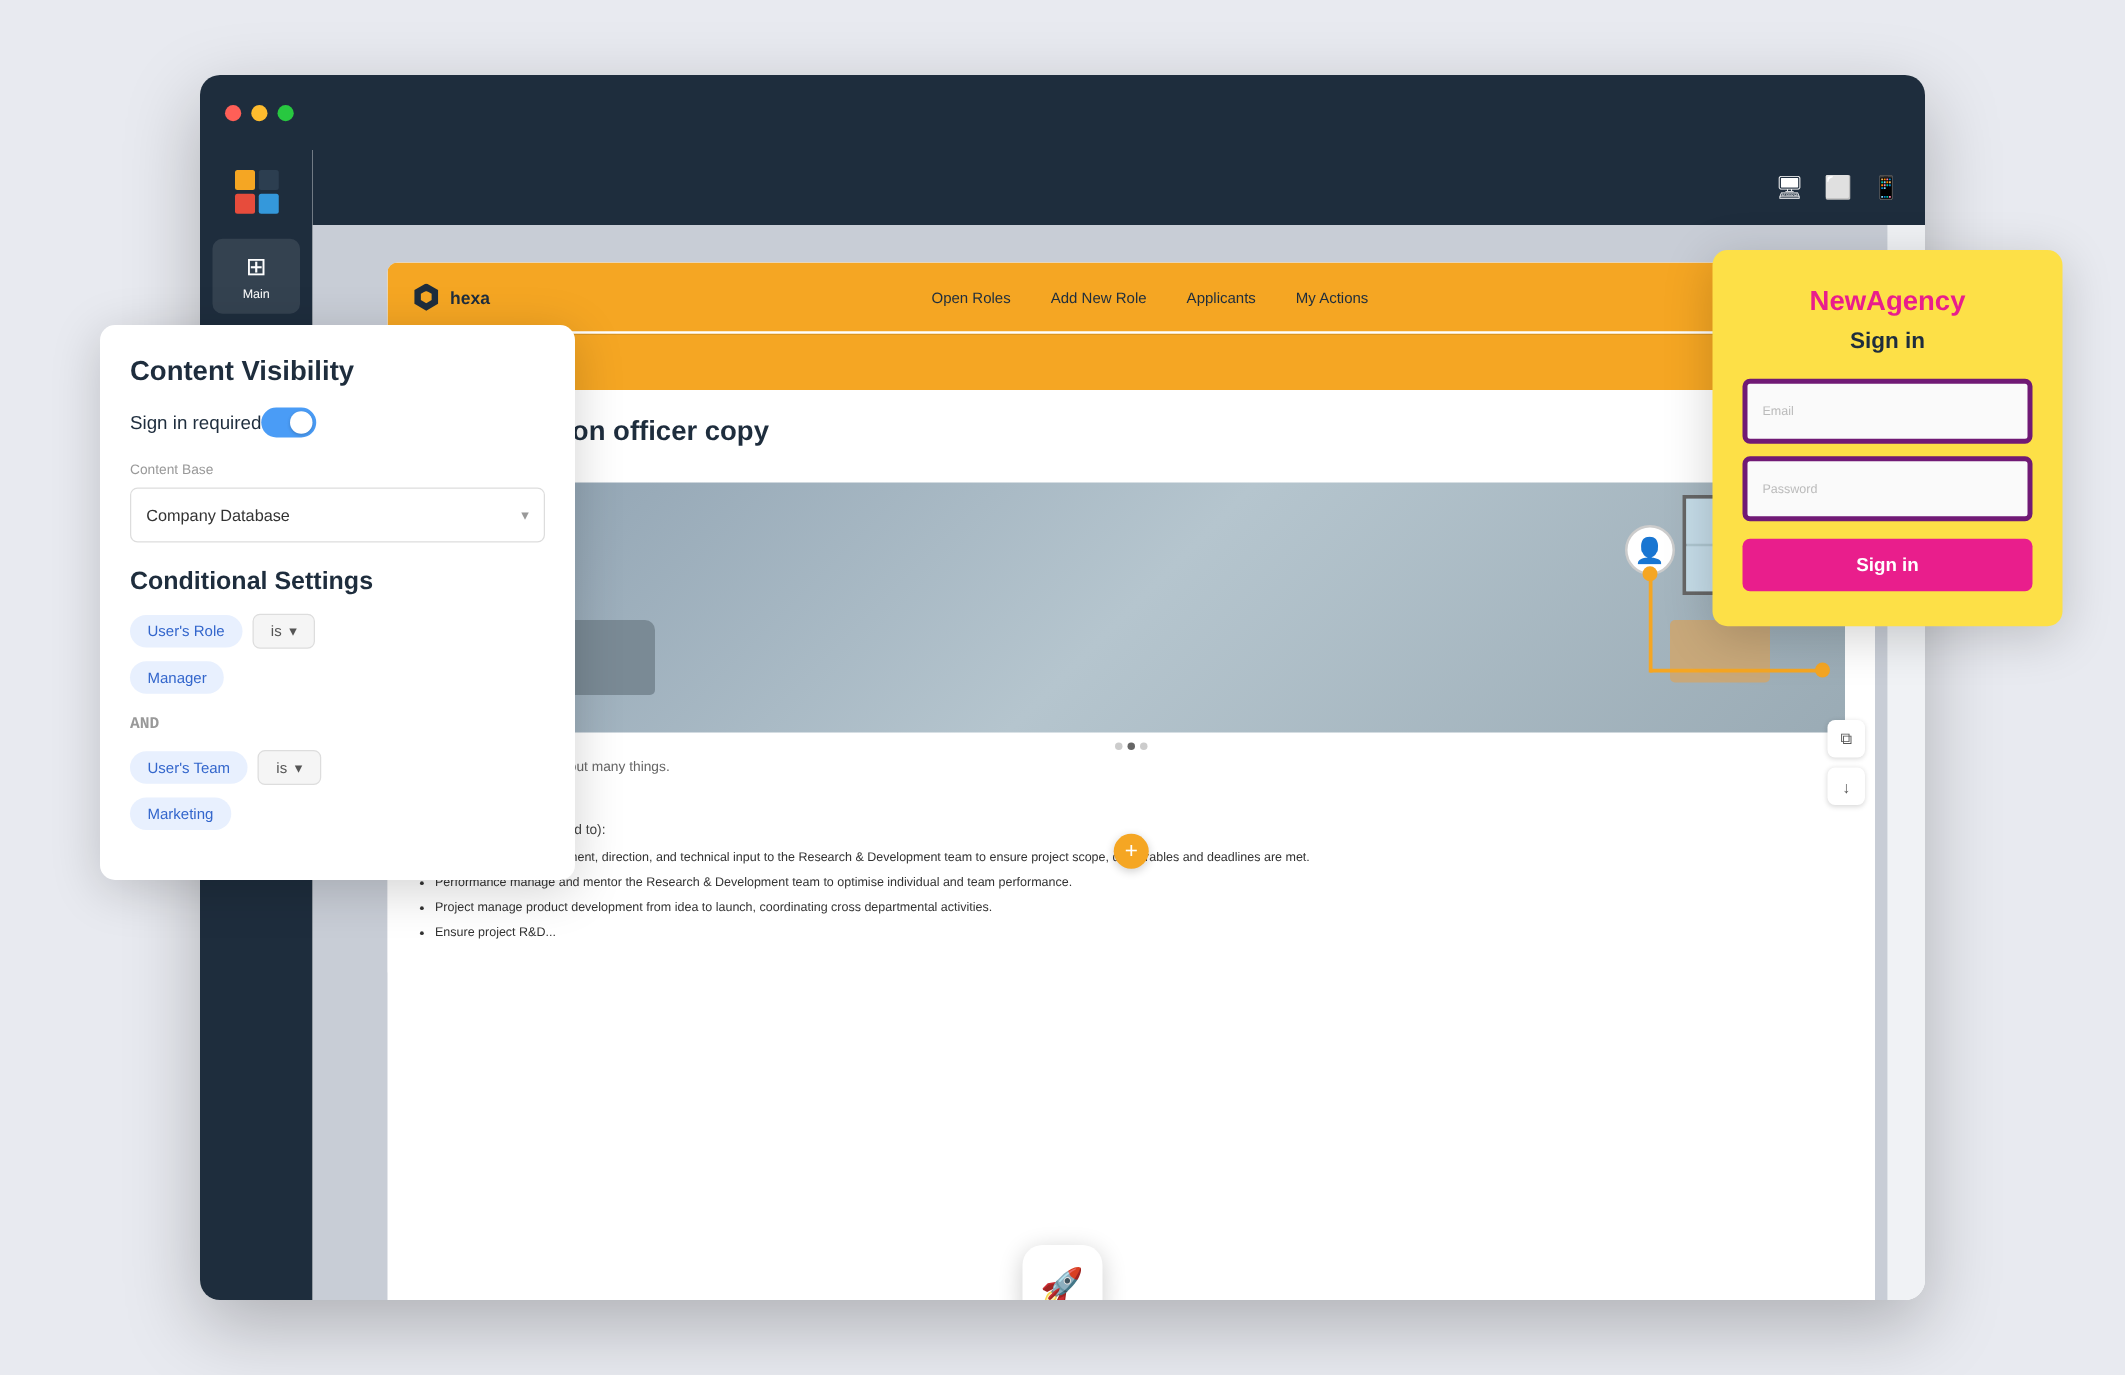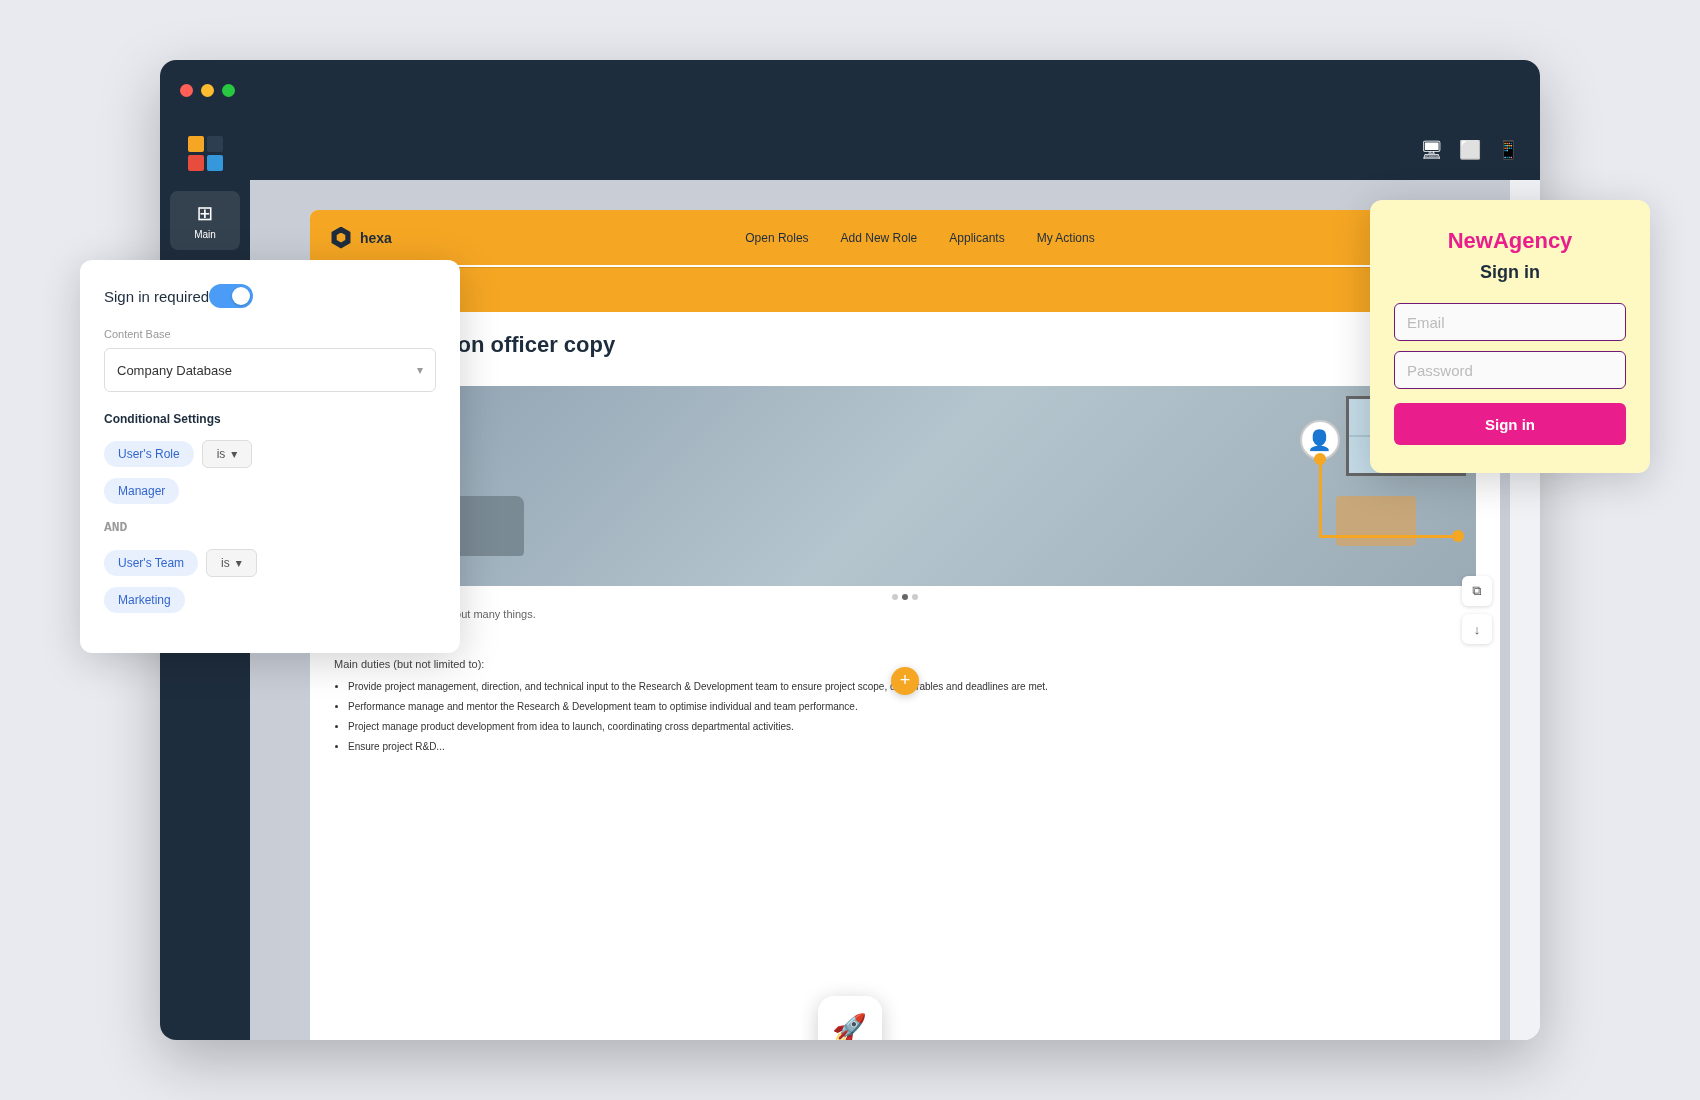--- a/index.html
+++ b/index.html
@@ -520,21 +520,21 @@
       cursor: pointer;
       margin-bottom: 20px;
     }
 
     .dropdown-arrow {
       color: #999;
       font-size: 12px;
     }
 
     .conditional-title {
-      font-size: 12px;
+      font-size: 20px;
       font-weight: 600;
       color: #1e2d3d;
       margin-bottom: 14px;
     }
 
     .condition-row {
       display: flex;
       align-items: center;
       gap: 8px;
       margin-bottom: 10px;
@@ -581,21 +581,21 @@
       margin-bottom: 14px;
       font-family: Liberation Mono, monospace;
     }
 
     
     .signin-modal {
       position: absolute;
       right: 50px;
       top: 200px;
       width: 280px;
-      background: #fef9c3;
+      background: #fde047;
       border-radius: 12px;
       box-shadow: 0 8px 40px rgba(0,0,0,0.18);
       padding: 28px 24px;
       z-index: 100;
     }
 
     .modal-brand {
       font-size: 22px;
       font-weight: 700;
       color: #e91e8c;
@@ -606,25 +606,25 @@
     .modal-title {
       font-size: 18px;
       font-weight: 600;
       color: #1e2d3d;
       text-align: center;
       margin-bottom: 20px;
     }
 
     .modal-input {
       width: 100%;
-      height: 38px;
-      border: 1px solid #701a75;
+      height: 52px;
+      border: 4px solid #701a75;
       border-radius: 6px;
       padding: 0 12px;
-      font-size: 15px;
+      font-size: 10px;
       color: #333;
       margin-bottom: 10px;
       background: #fafafa;
     }
 
     .modal-input::placeholder {
       color: #bbb;
     }
 
     .modal-btn {
@@ -901,20 +901,21 @@
       </div>
     </div>
   </div>
 
   <div class="bottom-badge">
     <span class="badge-icon">🚀</span>
   </div>
 </div>
 
 <div class="visibility-panel">
+  <div class="panel-title">Content Visibility</div>
   
   <div class="signin-row">
     <span class="signin-label">Sign in required</span>
     <div class="toggle-switch">
       <div class="toggle-knob"></div>
     </div>
   </div>
 
   <div class="panel-section-label">Content Base</div>
   <div class="panel-dropdown">

